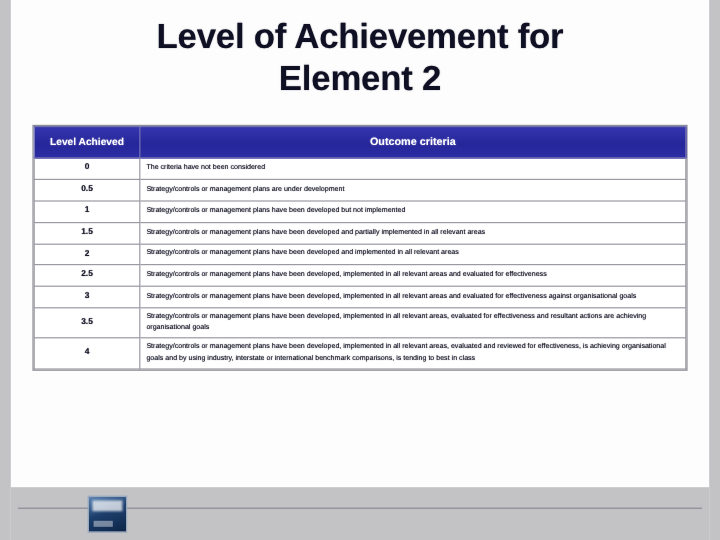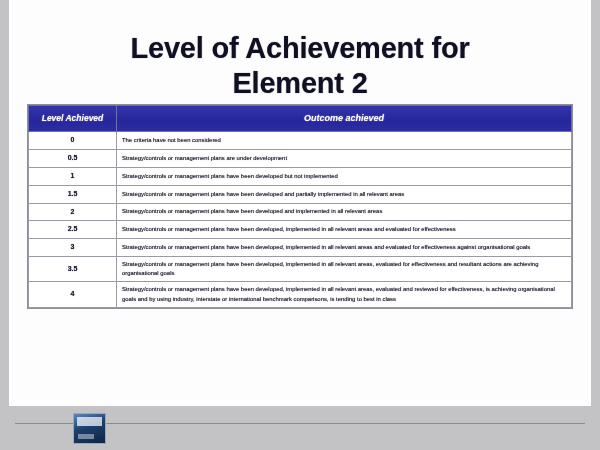--- a/index.html
+++ b/index.html
@@ -32,21 +32,21 @@
     bottom: 0;
     background: #c3c3c5;
   }
   .gutter-l { left: 0;  width: 9px; }
   .gutter-r { right: 0; width: 9px; }
 
   
   .title-block {
     position: absolute;
     left: 40px;
-    top: 31px;
+    top: 14px;
     width: 520px;
     text-align: center;
     color: #101024;
     font-size: 29px;
     font-weight: bold;
     line-height: 1.20;
     letter-spacing: -0.2px;
     text-shadow: 0 0 1.1px rgba(20,20,40,0.55);
   }
 
@@ -71,21 +71,20 @@
   thead th {
     background: #2b2ba0;
     background-image: linear-gradient(180deg, #3434ad 0%, #26269a 55%, #2d2da4 100%);
     color: #ffffff;
     font-size: 8.5px;
     font-weight: bold;
     padding: 7px 4px;
     border: 1px solid #6f6fb4;
     line-height: 1.25;
     text-shadow: 0 0 1.4px rgba(255,255,255,0.55);
-    font-style: italic;
   }
   thead th.level-head   { text-align: center; }
   thead th.outcome-head { text-align: center; font-size: 9px; }
 
   tbody td {
     border: 1px solid #9a9aa2;
     font-size: 5.9px;
     line-height: 1.55;
     color: #1c1c2c;
     padding: 3px 5px;
@@ -194,21 +193,21 @@
 
   <div class="table-wrap">
     <table class="rubric">
       <colgroup>
         <col class="c-level">
         <col class="c-outcome">
       </colgroup>
       <thead>
         <tr>
           <th class="level-head">Level Achieved</th>
-          <th class="outcome-head">Outcome achieved</th>
+          <th class="outcome-head">Outcome criteria</th>
         </tr>
       </thead>
       <tbody>
         <tr>
           <td class="level">0</td>
           <td class="outcome">The criteria have not been considered</td>
         </tr>
         <tr>
           <td class="level">0.5</td>
           <td class="outcome">Strategy/controls or management plans are under development</td>

